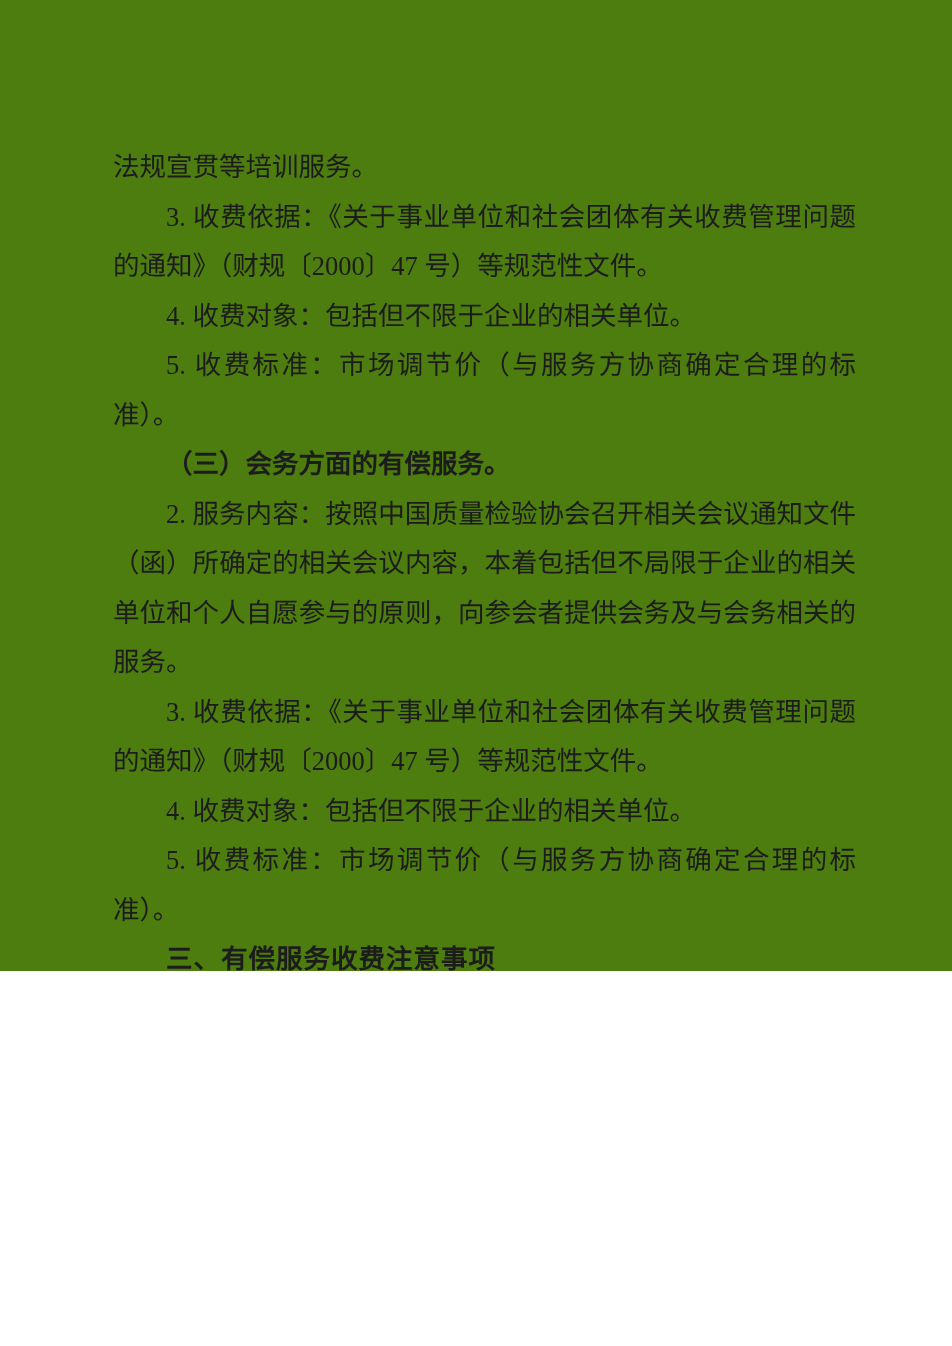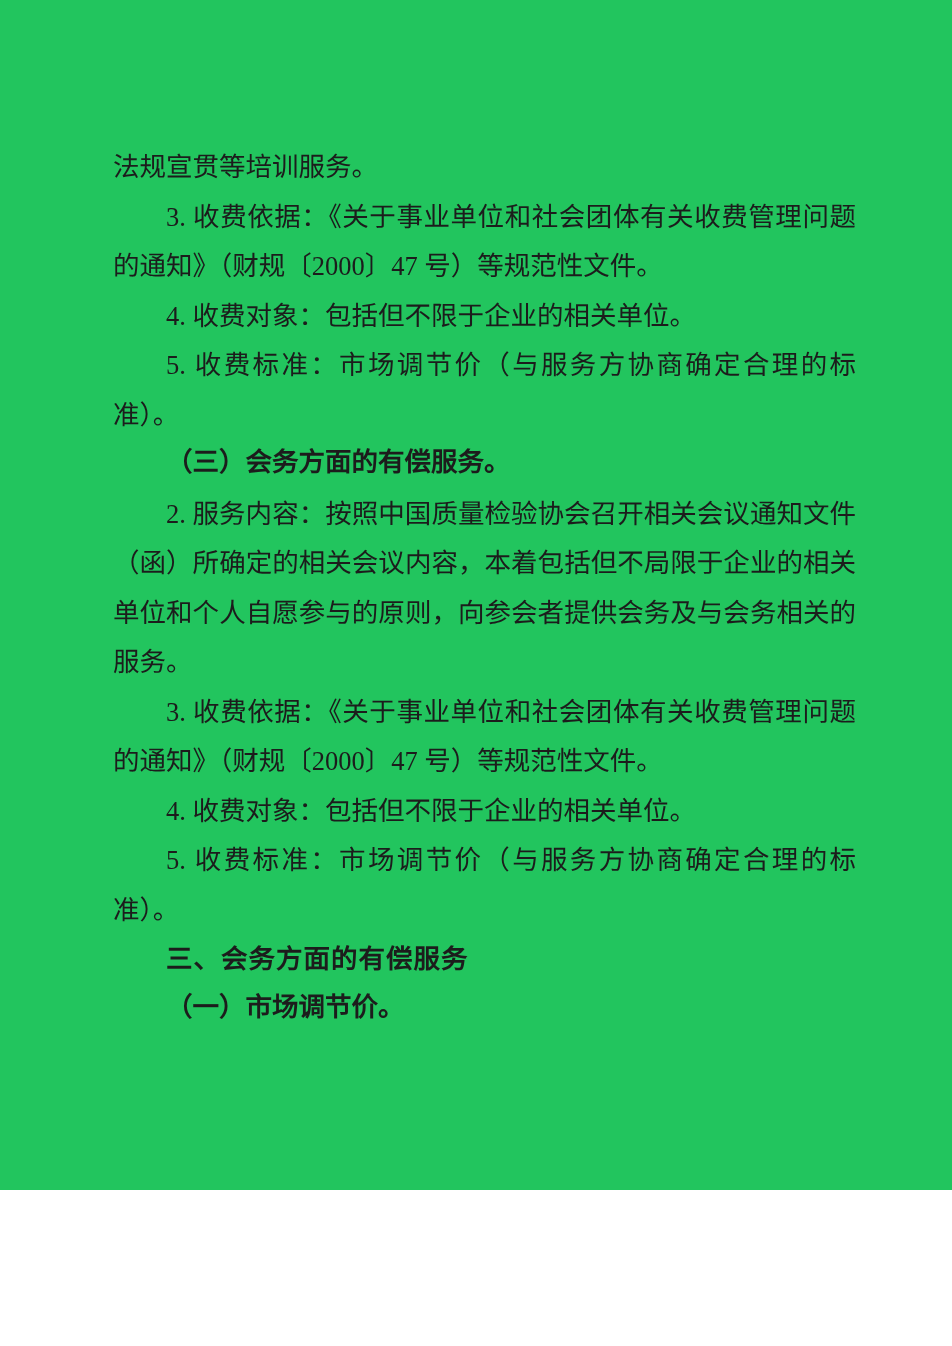--- a/index.html
+++ b/index.html
@@ -3,22 +3,22 @@
 <meta charset="utf-8">
 <style>
   html, body {
     margin: 0;
     padding: 0;
     background: #ffffff;
   }
   .page {
     position: relative;
     width: 952px;
-    height: 1190px;
-    background: #22c55e;
+    height: 971px;
+    background: #4d7c0f;
     overflow: hidden;
     font-family: "Liberation Serif", "DejaVu Serif", serif;
     color: #1c1c1c;
   }
   .content {
     position: absolute;
     left: 113px;
     top: 143px;
     width: 743px;
   }
@@ -29,21 +29,21 @@
     text-align: justify;
     text-justify: inter-character;
     text-indent: 2em;
     word-break: break-all;
   }
   .content p.noindent {
     text-indent: 0;
   }
   .heading-kai {
     font-weight: bold;
-    font-family: Liberation Mono, monospace;
+    font-family: Liberation Sans, sans-serif;
   }
   .heading-hei {
     font-weight: bold;
     font-family: "Liberation Sans", "DejaVu Sans", sans-serif;
     letter-spacing: 1px;
   }
   .footer {
     position: absolute;
     top: 1206px;
     right: 142px;
@@ -60,17 +60,17 @@
   <div class="content">
     <p class="body noindent">法规宣贯等培训服务。</p>
     <p class="body">3. 收费依据：《关于事业单位和社会团体有关收费管理问题的通知》（财规〔2000〕47 号）等规范性文件。</p>
     <p class="body">4. 收费对象：包括但不限于企业的相关单位。</p>
     <p class="body">5. 收费标准：市场调节价（与服务方协商确定合理的标准）。</p>
     <p class="heading-kai">（三）会务方面的有偿服务。</p>
     <p class="body">2. 服务内容：按照中国质量检验协会召开相关会议通知文件（函）所确定的相关会议内容，本着包括但不局限于企业的相关单位和个人自愿参与的原则，向参会者提供会务及与会务相关的服务。</p>
     <p class="body">3. 收费依据：《关于事业单位和社会团体有关收费管理问题的通知》（财规〔2000〕47 号）等规范性文件。</p>
     <p class="body">4. 收费对象：包括但不限于企业的相关单位。</p>
     <p class="body">5. 收费标准：市场调节价（与服务方协商确定合理的标准）。</p>
-    <p class="heading-hei">三、会务方面的有偿服务</p>
+    <p class="heading-hei">三、有偿服务收费注意事项</p>
     <p class="heading-kai">（一）市场调节价。</p>
   </div>
   <div class="footer">— 5 —</div>
 </div>
 
 </body></html>

